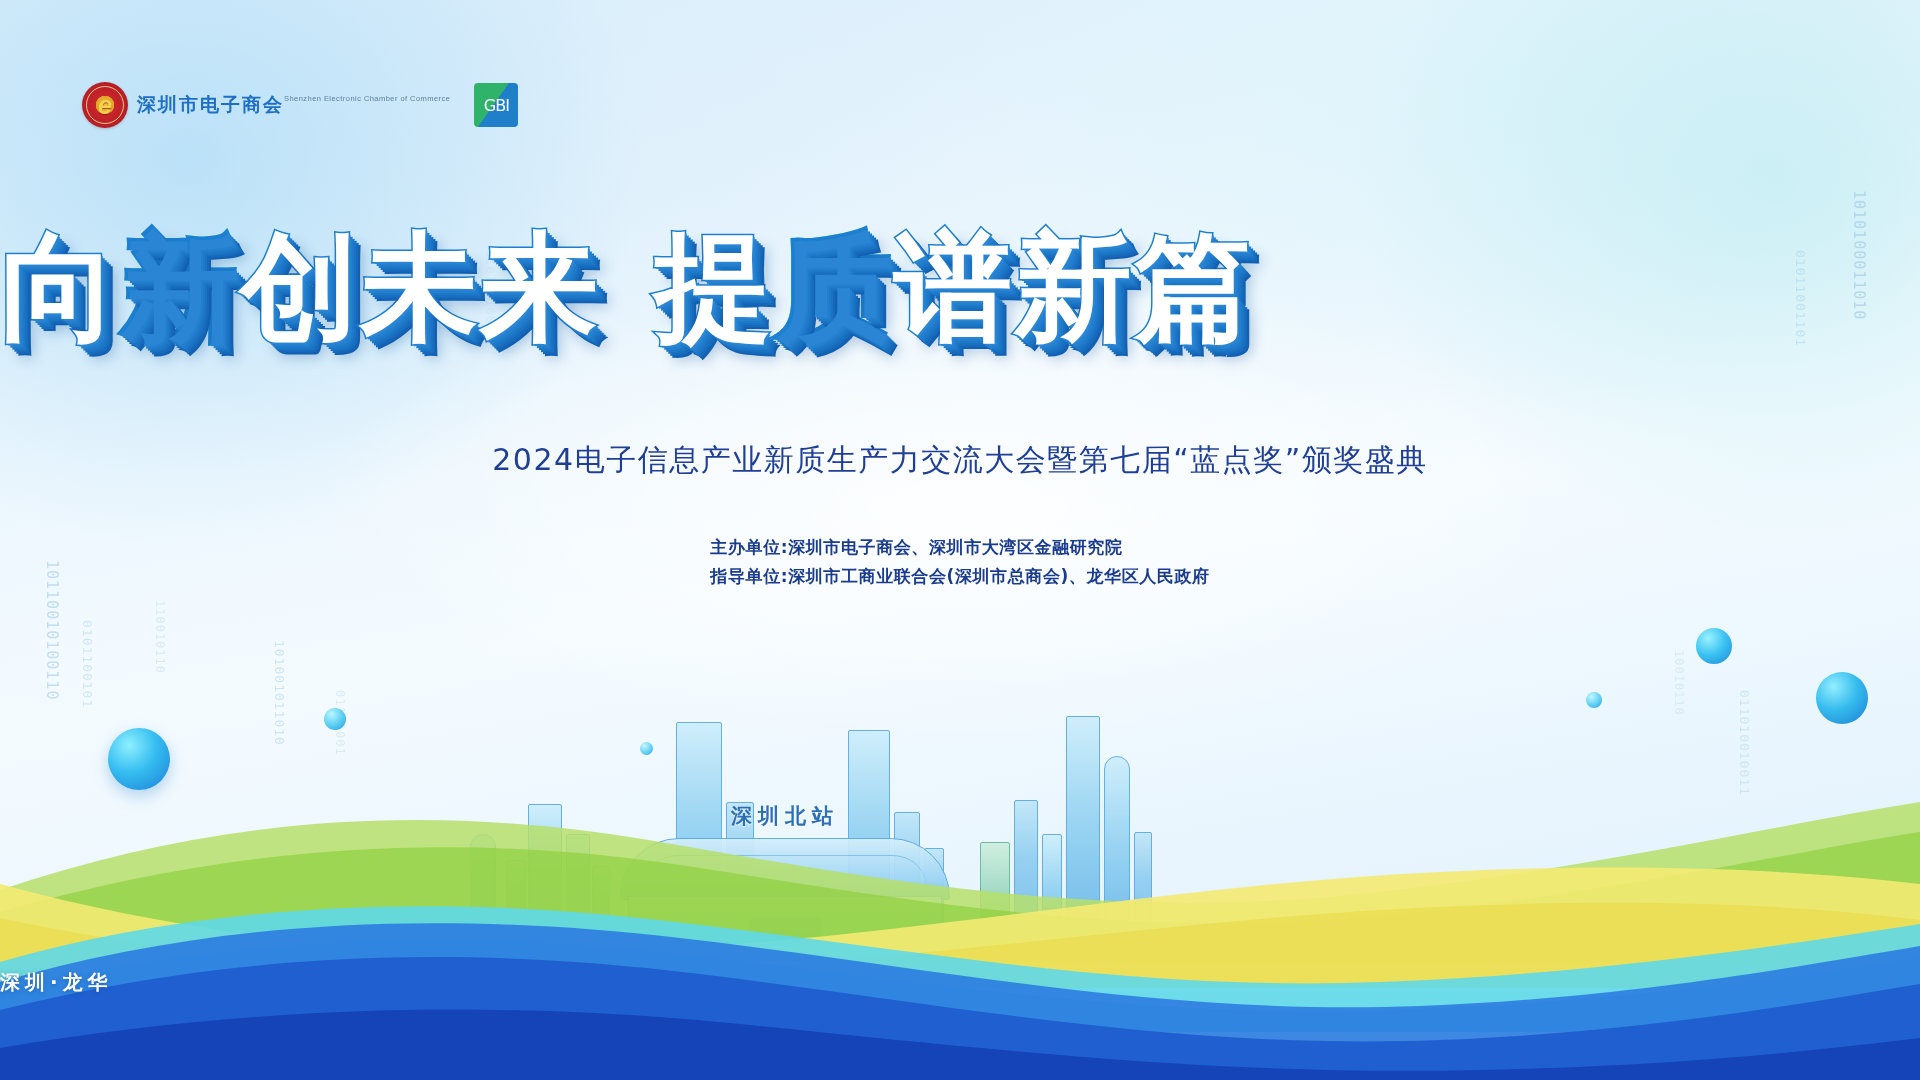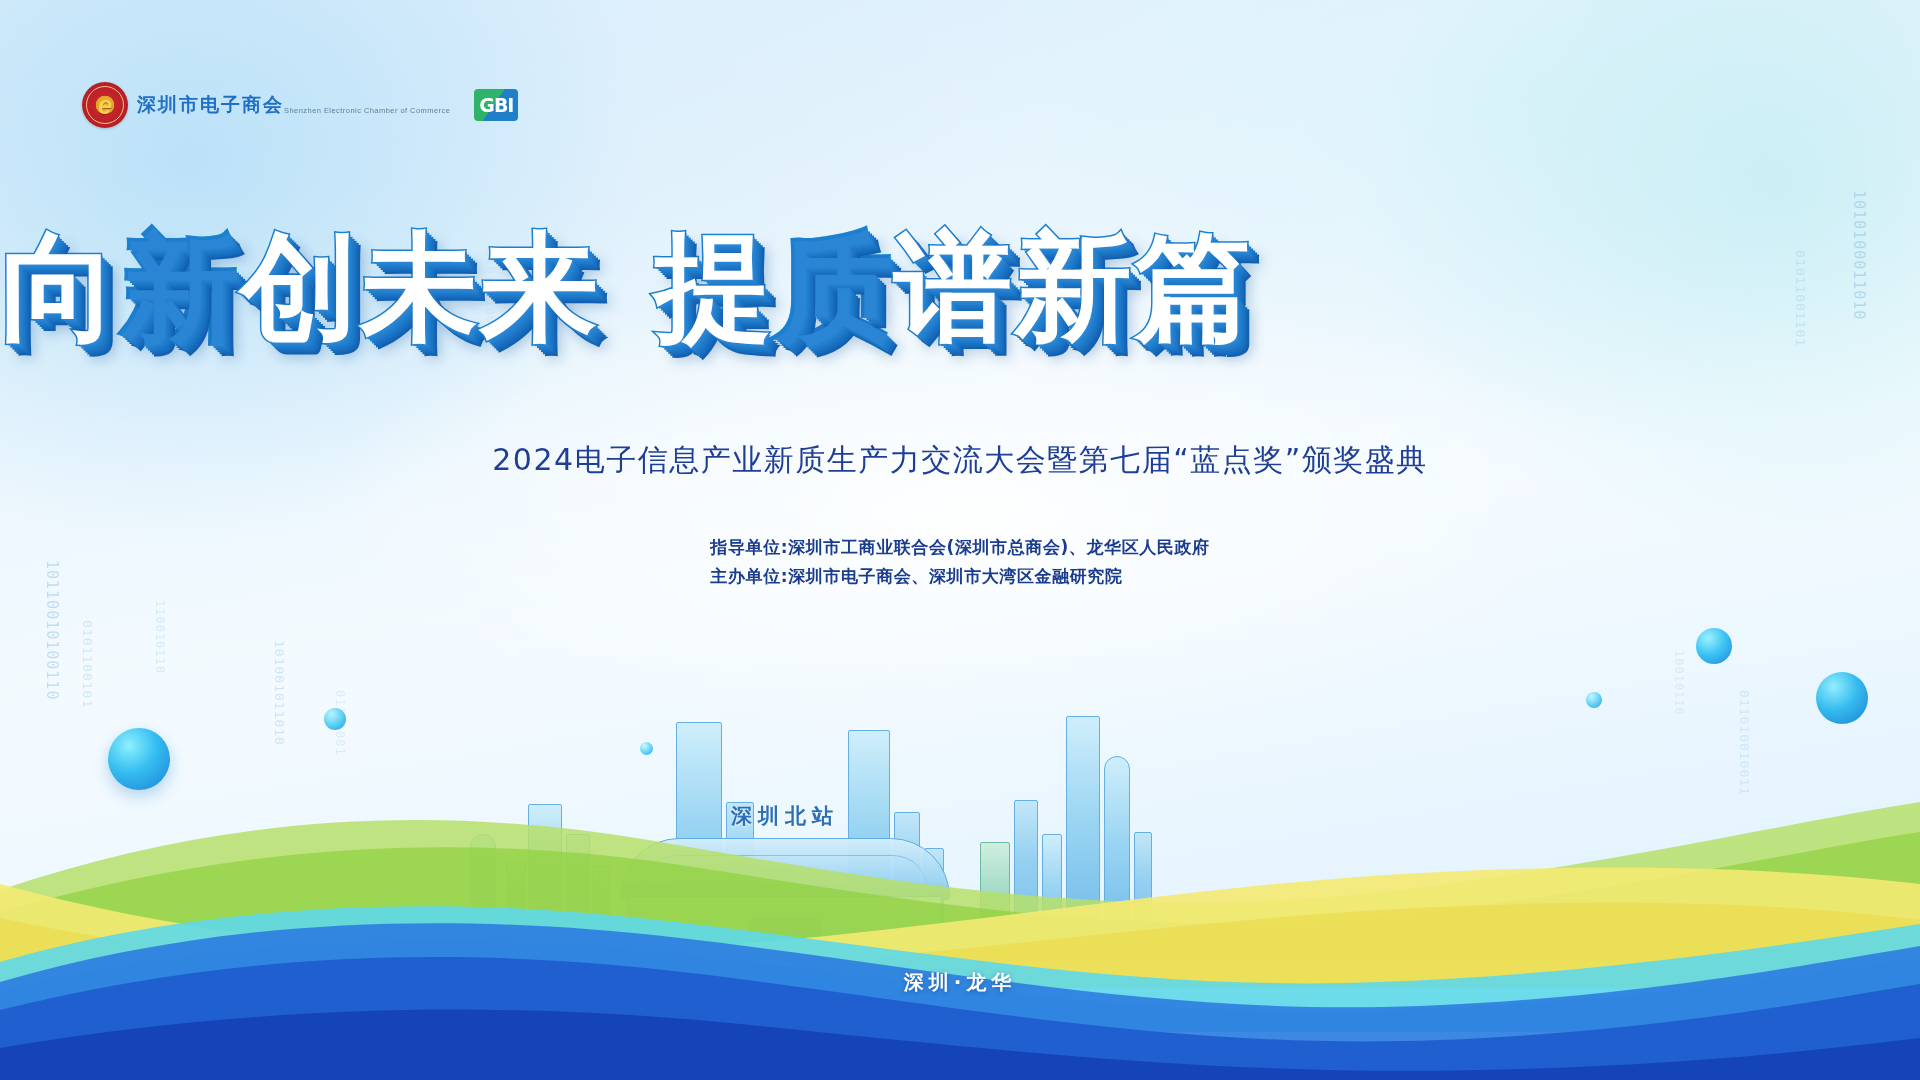--- a/index.html
+++ b/index.html
@@ -82,26 +82,26 @@
   }
   .seal::after{
     content:"e"; position:absolute; inset:0; display:flex; align-items:center;
     justify-content:center; font-size:26px; font-weight:bold; font-style:italic;
     color:#f6d24e; text-shadow:0 1px 1px rgba(120,10,10,.6);
   }
   .logo-txt { display:flex; flex-direction:row; justify-content:flex-start; }
   .logo-cn { font-size:19px; font-weight:bold; color:#1f6fc4; letter-spacing:2px;
              font-family:"DejaVu Sans","Liberation Sans",sans-serif; }
   .logo-cn.green { color:#2f7fd0; }
-  .logo-en { font-size:7.5px; color:#5b7f9e; letter-spacing:.45px; margin-top:14px; white-space:nowrap; }
+  .logo-en { font-size:7.5px; color:#5b7f9e; letter-spacing:.45px; margin-top:2px; white-space:nowrap; }
   .gbi {
-    width:44px; height:32px; flex:none; border-radius:4px; position:relative;
+    width:44px; height:44px; flex:none; border-radius:4px; position:relative;
     background:linear-gradient(125deg,#2fb36a 0%,#2fb36a 46%,#1f7fc9 47%,#1f7fc9 100%);
     display:flex; align-items:center; justify-content:center;
-    color:#fff; font-weight:bold; font-size:19px; letter-spacing:-1px;
+    color:#fff; font-weight:normal; font-size:16px; letter-spacing:-1px;
     font-family:"DejaVu Sans","Liberation Sans",sans-serif;
   }
 
   
   .headline {
     position:absolute; left:0; right:0; top:228px; text-align:left;
     font-family:"DejaVu Sans","Liberation Sans",sans-serif;
     font-weight:bold; font-size:118px; line-height:1; letter-spacing:2px;
     white-space:nowrap;
   }
@@ -186,21 +186,21 @@
     font-family:"DejaVu Sans","Liberation Sans",sans-serif;
     font-size:21px; font-weight:bold; color:#2b6fb5; letter-spacing:6px;
     text-shadow:0 1px 2px rgba(255,255,255,.9);
   }
 
   
   .wave { position:absolute; left:0; width:100%; }
   .wave svg { display:block; width:100%; height:100%; }
 
   .city-label {
-    position:absolute; left:0; right:0; bottom:84px; text-align:center;
+    position:absolute; left:0; right:0; bottom:84px; text-align:left;
     font-family:"DejaVu Sans","Liberation Sans",sans-serif;
     font-size:20px; font-weight:bold; color:#ffffff; letter-spacing:5px;
     text-shadow:0 1px 4px rgba(20,70,140,.55);
     z-index:6;
   }
 </style>
 </head>
 <body>
 
 <div class="stage">
@@ -234,22 +234,22 @@
     </div>
   </div>
 
   <div class="headline">
     <span class="hl-char">向</span><span class="hl-char accent">新</span><span class="hl-char">创</span><span class="hl-char">未</span><span class="hl-char">来</span><span class="hl-gap"></span><span class="hl-char">提</span><span class="hl-char accent">质</span><span class="hl-char">谱</span><span class="hl-char">新</span><span class="hl-char">篇</span>
   </div>
 
   <div class="subtitle">2024电子信息产业新质生产力交流大会暨第七届“蓝点奖”颁奖盛典</div>
 
   <div class="orgs">
+    <div class="org-line">主办单位:深圳市电子商会、深圳市大湾区金融研究院</div>
     <div class="org-line">指导单位:深圳市工商业联合会(深圳市总商会)、龙华区人民政府</div>
-    <div class="org-line">主办单位:深圳市电子商会、深圳市大湾区金融研究院</div>
   </div>
 
   <div class="skyline">
 
     <div class="bld" style="left:470px;bottom:150px;width:26px;height:96px;">
         <i style="border-radius:13px 13px 0 0;"></i>
       </div>
     <div class="bld" style="left:506px;bottom:128px;width:20px;height:92px;">
         <i></i>
       </div>

